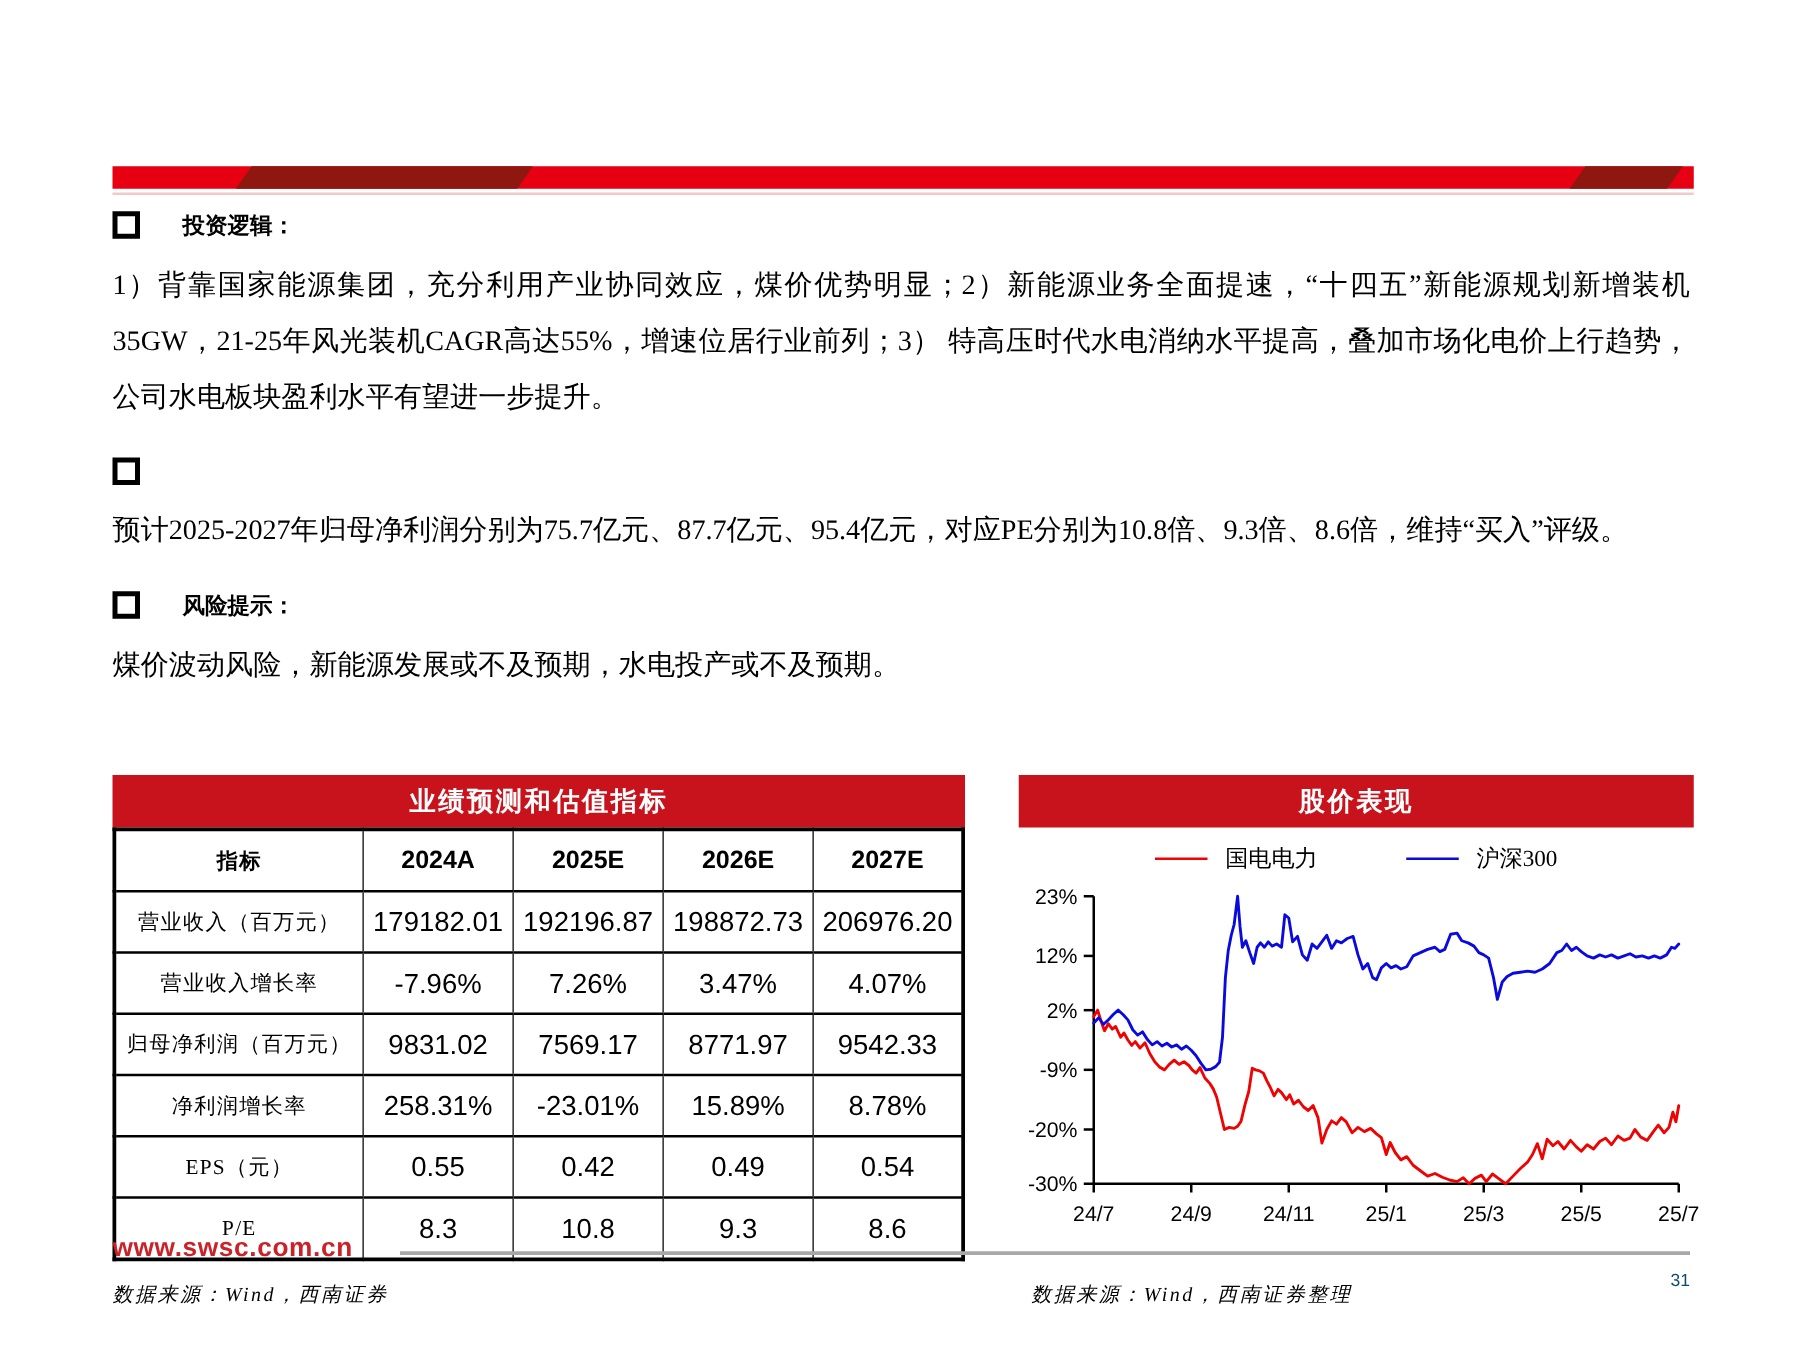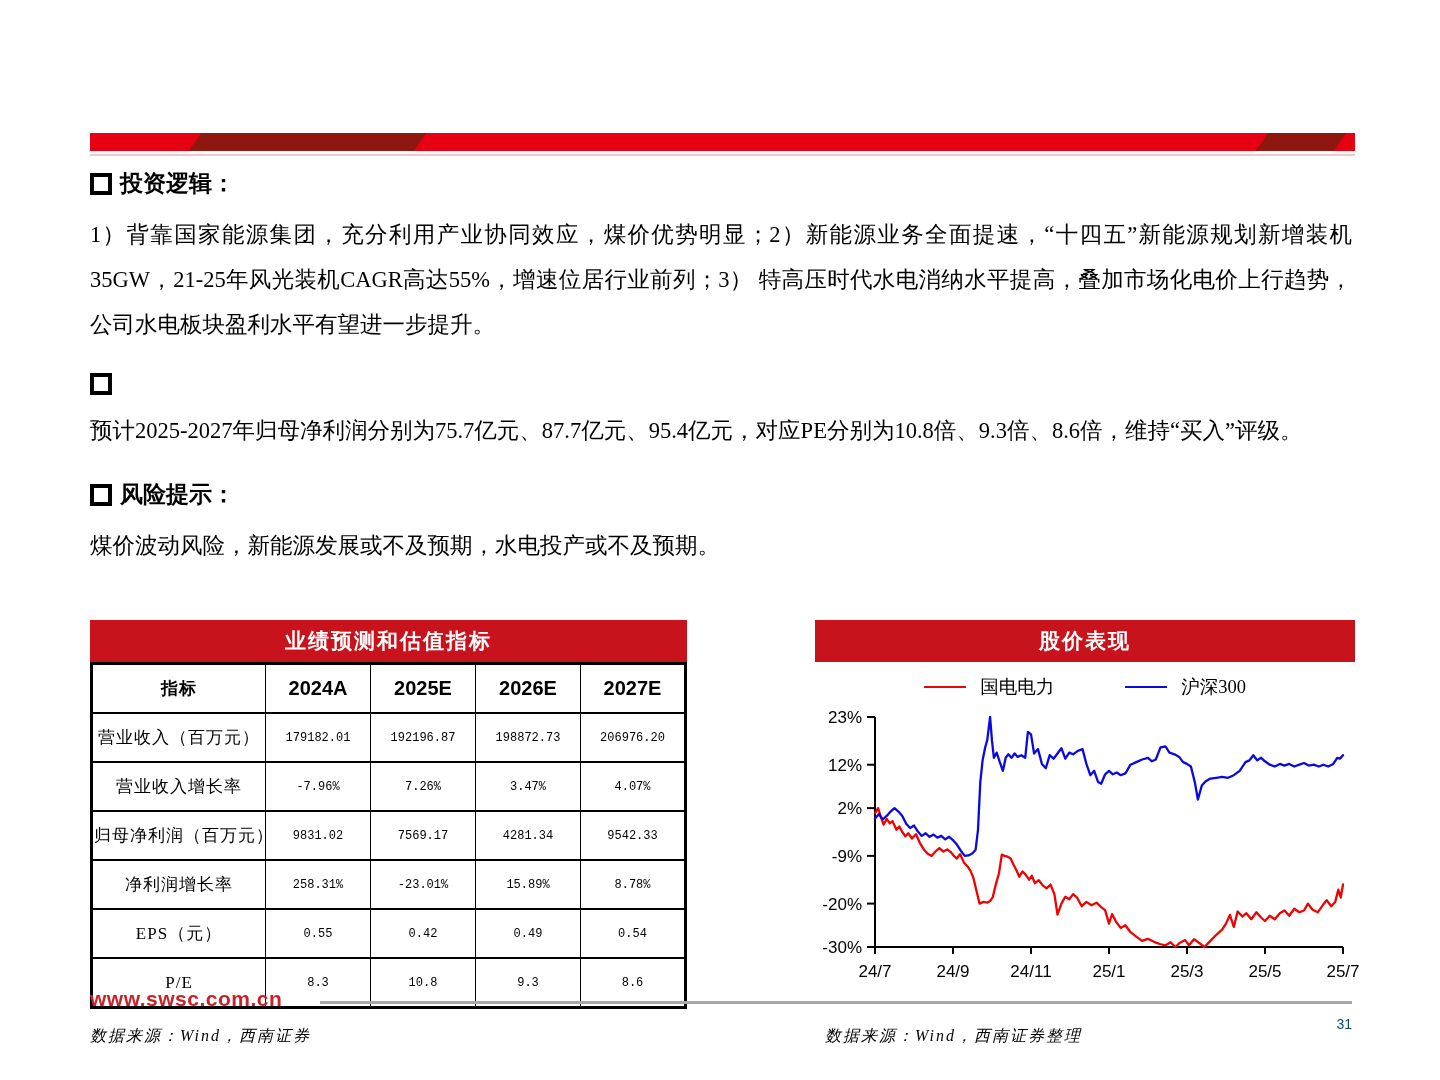--- a/index.html
+++ b/index.html
@@ -12,40 +12,40 @@
 
   
   .banner{position:absolute;top:133px;left:90px;width:1265px;height:18px;background:#e60012;overflow:hidden;}
   .banner .seg{position:absolute;top:-2px;height:22px;background:#8e1810;transform:skewX(-35deg);}
   .banner .seg-left{left:105px;width:225px;}
   .banner .seg-right{left:1172px;width:78px;}
   .banner-underline{position:absolute;top:154px;left:90px;width:1265px;height:2px;background:#eecaca;}
 
   
   .content{position:absolute;top:160px;left:90px;width:1262px;}
-  .sec-head{display:flex;align-items:center;gap:8px;font-size:23px;font-weight:700;margin-top:26px;}
+  .sec-head{display:flex;align-items:center;gap:34px;font-size:18px;font-weight:700;margin-top:26px;}
   .sec-head.first{margin-top:8px;}
   .bullet{display:inline-block;width:14px;height:14px;border:4px solid #000;flex:0 0 auto;}
   .sec-body{margin:13px 0 0 0;font-size:22.5px;line-height:45px;text-align:justify;}
 
   
   .bottom{position:absolute;top:620px;left:90px;width:1265px;display:flex;justify-content:space-between;align-items:flex-start;}
 
   .red-caption{height:42px;display:flex;align-items:center;justify-content:center;
                background:#c8121c;color:#fff;font-weight:700;font-size:21px;letter-spacing:2px;}
 
   
-  .fin-table{width:597px;}
+  .fin-table{width:682px;}
   .fin-table table{width:100%;border-collapse:collapse;border:3px solid #000;table-layout:fixed;}
   .fin-table td{border:2px solid #000;border-left-width:1.5px;border-right-width:1.5px;
                 height:45px;text-align:center;vertical-align:middle;overflow:hidden;white-space:nowrap;}
   .fin-table tr.head td{font-weight:700;font-size:20px;font-family:"Liberation Sans","DejaVu Sans",sans-serif;}
   .fin-table tr.head td.rowhead{font-size:17px;font-family:"Liberation Serif","DejaVu Serif",serif;}
   .fin-table td.rowhead{font-size:17px;letter-spacing:1px;}
-  .fin-table td.val{font-family:Liberation Mono, monospace;font-size:12px;}
+  .fin-table td.val{font-family:Liberation Sans, sans-serif;font-size:22px;}
 
   
   .chart-panel{width:540px;}
   .legend{display:flex;justify-content:center;gap:71px;margin-top:12px;font-size:18.5px;}
   .legend-item{display:flex;align-items:center;gap:14px;}
   .legend-line{display:inline-block;width:42px;height:0;border-top:2.5px solid #000;}
   .chart-svg{display:block;margin-top:2px;overflow:visible;}
   .chart-svg text{font-family:"Liberation Sans","DejaVu Sans",sans-serif;font-size:17px;fill:#000;}
 
   
@@ -119,21 +119,21 @@
               <td class="rowhead">营业收入增长率</td>
               <td class="val">-7.96%</td>
               <td class="val">7.26%</td>
               <td class="val">3.47%</td>
               <td class="val">4.07%</td>
             </tr>
             <tr>
               <td class="rowhead">归母净利润（百万元）</td>
               <td class="val">9831.02</td>
               <td class="val">7569.17</td>
-              <td class="val">4281.34</td>
+              <td class="val">8771.97</td>
               <td class="val">9542.33</td>
             </tr>
             <tr>
               <td class="rowhead">净利润增长率</td>
               <td class="val">258.31%</td>
               <td class="val">-23.01%</td>
               <td class="val">15.89%</td>
               <td class="val">8.78%</td>
             </tr>
             <tr>

